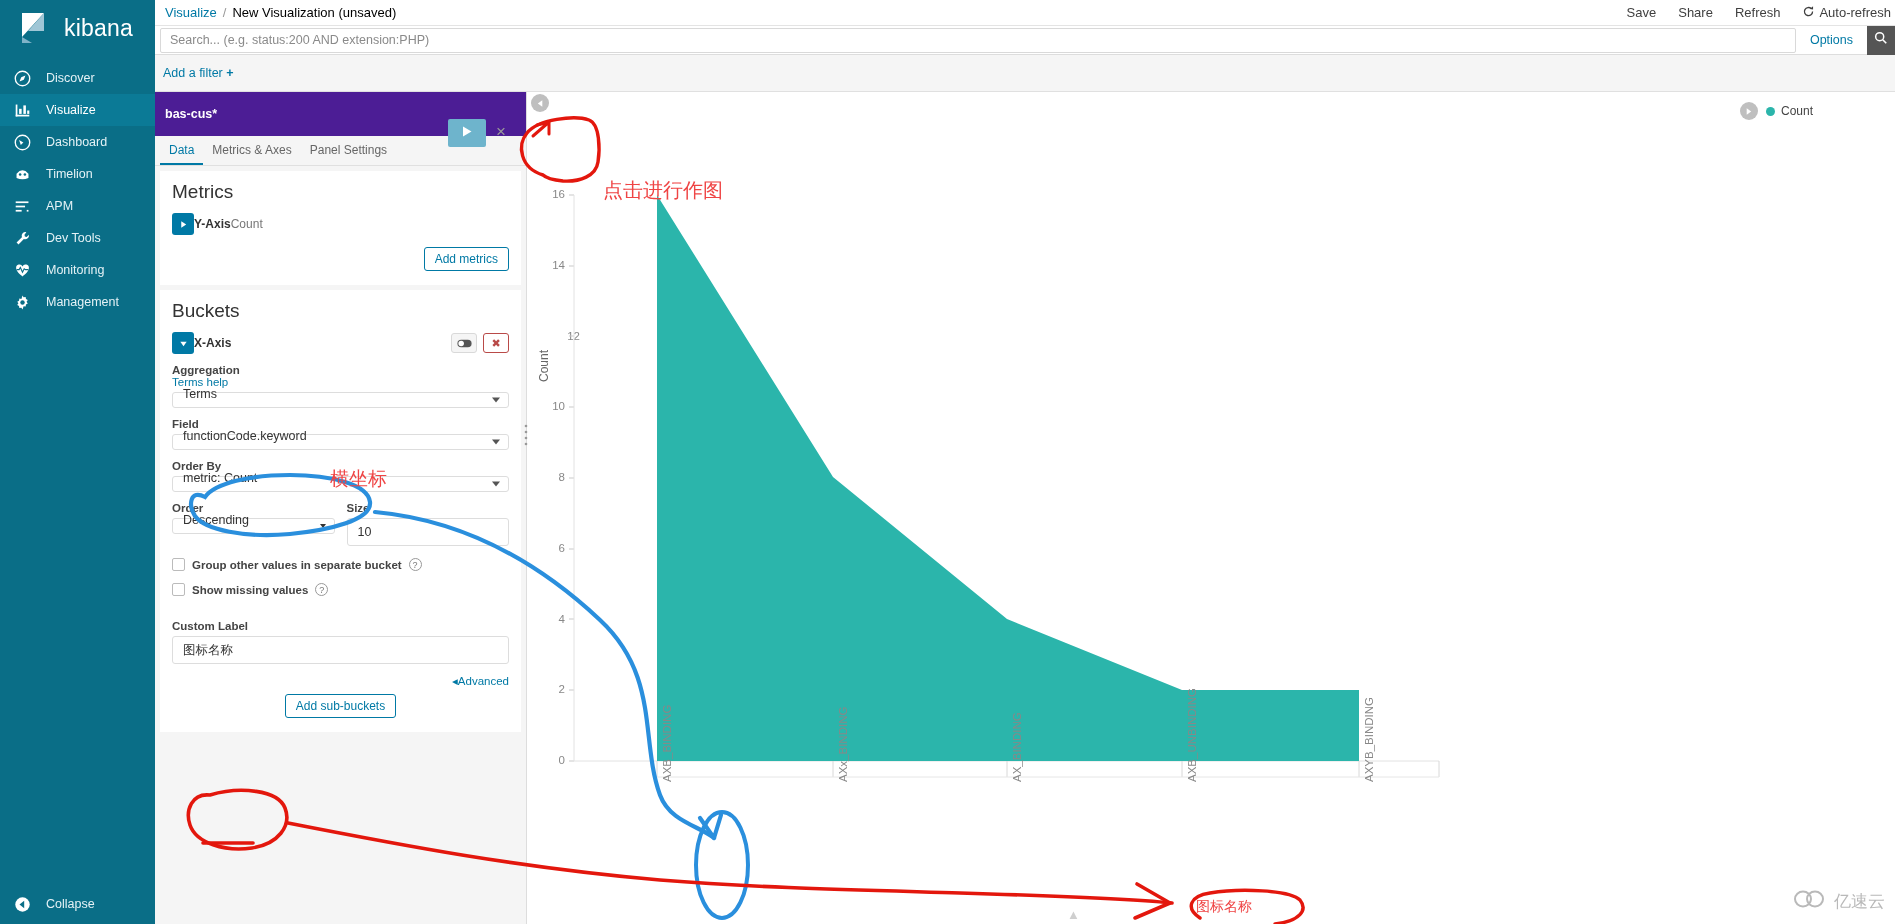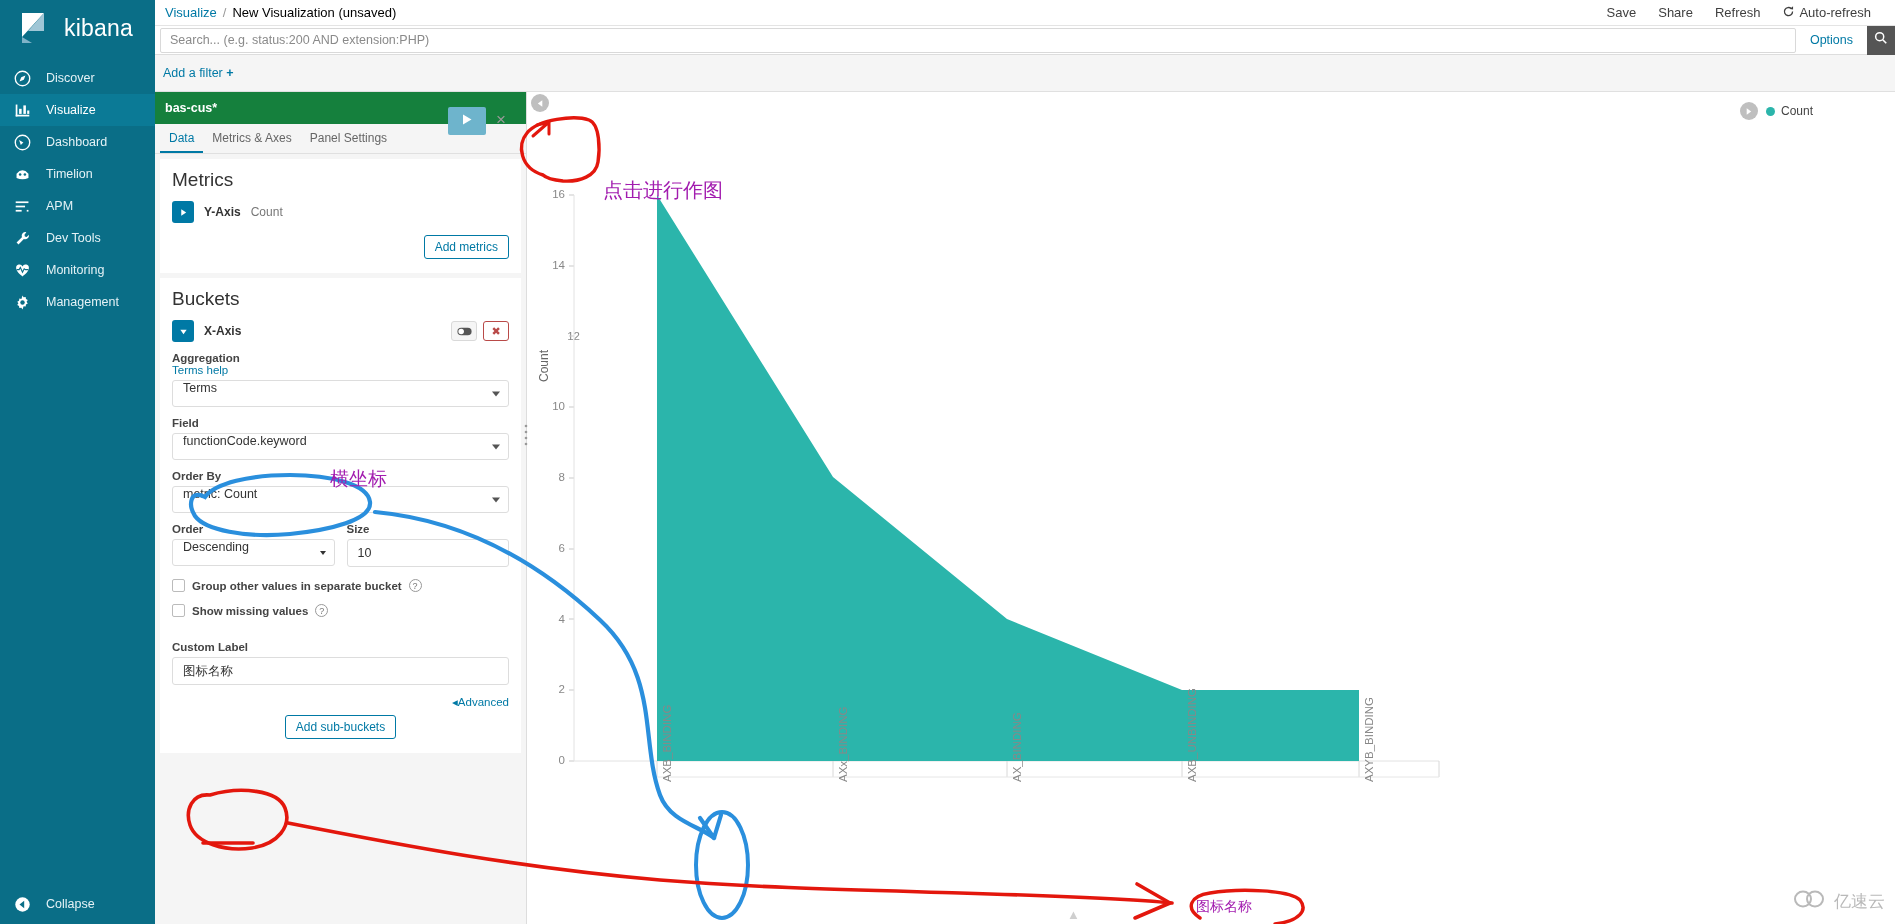--- a/index.html
+++ b/index.html
@@ -32,21 +32,21 @@
 
   
   .topbar {
     position: absolute; left: 155px; top: 0; right: 0; height: 26px;
     background: #fff; display: flex; align-items: center; border-bottom: 1px solid #e4e4e4;
   }
   .breadcrumb { font-size: 13px; color: #0079a5; padding-left: 10px; display: flex; gap: 6px; align-items: center; }
   .breadcrumb .crumb-link { color: #0079a5; cursor: pointer; }
   .breadcrumb .crumb-sep { color: #999; }
   .breadcrumb .crumb-cur { color: #000000; }
-  .topbar-actions { margin-left: auto; display: flex; align-items: center; gap: 22px; padding-right: 24px; font-size: 13px; color: #3f3f3f; }
+  .topbar-actions { margin-left: auto; display: flex; align-items: center; gap: 22px; padding-right: 4px; font-size: 13px; color: #3f3f3f; }
   .topbar-actions span { cursor: pointer; white-space: nowrap; }
   .refresh-ico { display: inline-block; margin-right: 4px; }
 
   
   .querybar {
     position: absolute; left: 155px; top: 26px; right: 0; height: 29px;
     background: #fff; display: flex; align-items: center; border-bottom: 1px solid #ddd;
   }
   .query-input {
     flex: 1; height: 25px; margin-left: 5px; border: 1px solid #d9d9d9; border-radius: 2px;
@@ -67,21 +67,21 @@
   }
   .add-filter { font-size: 12.5px; color: #0079a5; padding-left: 8px; cursor: pointer; }
   .add-filter .plus { font-weight: bold; }
 
   
   .editor {
     position: absolute; left: 155px; top: 92px; width: 372px; bottom: 0;
     background: #f5f5f5; border-right: 1px solid #ddd; z-index: 10; overflow: hidden;
   }
   .editor-header {
-    height: 32px; background: #15803d; color: #fff; display: flex; align-items: center;
+    height: 44px; background: #4c1d95; color: #fff; display: flex; align-items: center;
     padding-left: 10px; font-size: 12.5px; font-weight: bold;
   }
   .editor-tabs {
     height: 30px; background: #f5f5f5; display: flex; align-items: stretch;
     border-bottom: 1px solid #e0e0e0; padding-left: 5px; position: relative;
   }
   .editor-tab {
     display: flex; align-items: center; padding: 0 9px; font-size: 12px; color: #666; cursor: pointer;
     border-bottom: 2px solid transparent;
   }
@@ -91,21 +91,21 @@
     background: #6eb4cc; display: flex; align-items: center; justify-content: center;
     cursor: pointer; border-radius: 2px;
   }
   .discard-btn {
     position: absolute; right: 20px; top: -13px; font-size: 17px; color: #999; cursor: pointer;
     line-height: 1;
   }
 
   .card { background: #fff; margin: 5px 5px 0 5px; padding: 10px 12px 14px 12px; }
   .card-title { font-size: 19px; color: #333; font-weight: 400; margin-bottom: 10px; }
-  .agg-row { display: flex; align-items: center; gap: 10px; margin-bottom: 6px; position: relative; }
+  .agg-row { display: flex; align-items: center; margin-bottom: 6px; position: relative; }
   .agg-toggle {
     width: 22px; height: 22px; background: #0079a5; border-radius: 3px;
     display: flex; align-items: center; justify-content: center; color: #fff; font-size: 9px; cursor: pointer;
   }
   .agg-label { font-size: 12px; font-weight: bold; color: #333; }
   .agg-sub { font-size: 12px; color: #777; font-weight: normal; }
   .row-actions { margin-left: auto; display: flex; gap: 6px; align-items: center; }
   .icon-btn {
     border: 1px solid #d9d9d9; background: #f5f5f5; border-radius: 3px; width: 26px; height: 20px;
     display: flex; align-items: center; justify-content: center; cursor: pointer; font-size: 11px; color: #555;
@@ -118,21 +118,21 @@
   .center-btn { display: flex; justify-content: center; }
   .right-btn { display: flex; justify-content: flex-end; }
 
   .field-label { font-size: 11.5px; font-weight: bold; color: #444; margin: 10px 0 4px 0; display: block; }
   .label-row { display: flex; align-items: baseline; justify-content: space-between; margin: 10px 0 4px 0; flex-direction: column; }
   .label-row .field-label { margin: 0; }
   .help-link { font-size: 11.5px; color: #0079a5; cursor: pointer; }
 
   .select-wrap { position: relative; }
   .select-box {
-    width: 100%; height: 27px; border: 1px solid #ddd; background: #fff; border-radius: 3px;
+    width: 100%; height: 16px; border: 1px solid #ddd; background: #fff; border-radius: 3px;
     font-size: 12.5px; color: #333; padding: 0 26px 12px 10px; display: flex; align-items: center;
     cursor: pointer; font-family: "Liberation Sans", sans-serif;
   }
   .caret {
     position: absolute; right: 9px; top: 50%; transform: translateY(-50%);
     width: 0; height: 0; border-left: 4px solid transparent; border-right: 4px solid transparent;
     border-top: 5px solid #555; pointer-events: none;
   }
   .caret.small { border-left-width: 3.5px; border-right-width: 3.5px; border-top-width: 4.5px; border-top-color: #333; }
   .input-box {
@@ -183,21 +183,21 @@
   }
   .y-tick { position: absolute; font-size: 11.5px; color: #888; text-align: right; width: 34px; }
   .x-label {
     position: absolute; font-size: 11.5px; color: #888; white-space: nowrap;
     transform: rotate(-90deg); transform-origin: left top;
   }
 
   
   .annot { position: absolute; pointer-events: none; z-index: 40; }
   .annot-text { position: absolute; z-index: 41; pointer-events: none; }
-  .annot-red { color: #a21caf; }
+  .annot-red { color: #ef4444; }
 
   .watermark {
     position: absolute; right: 10px; bottom: 10px; display: flex; align-items: center; gap: 6px;
     color: #b9b9b9; font-size: 17px; z-index: 45;
   }
 
   .scroll-chev {
     position: absolute; left: 540px; bottom: 2px; color: #cfcfcf; font-size: 13px;
   }
 </style>

